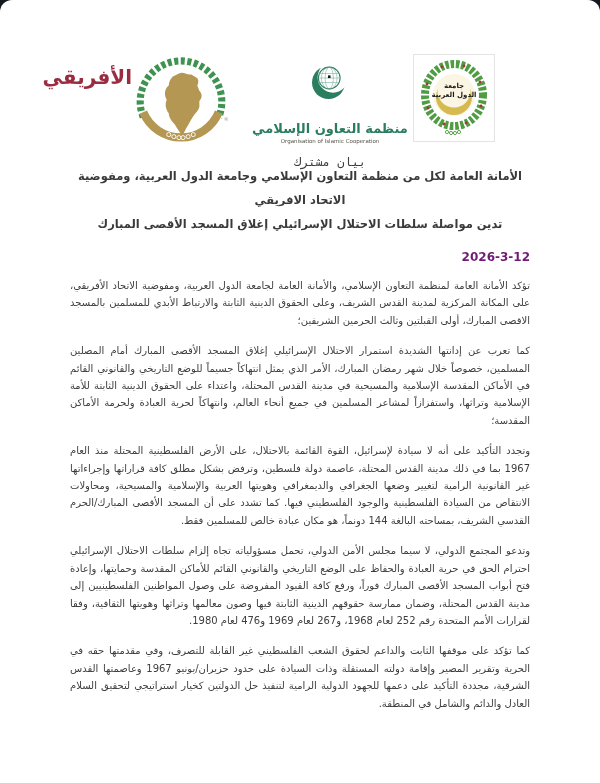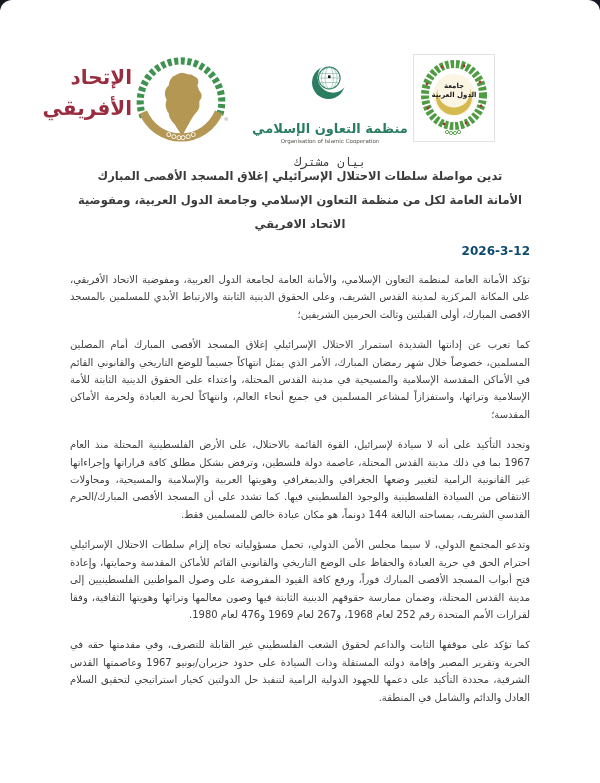--- a/index.html
+++ b/index.html
@@ -44,38 +44,37 @@
     border:1px solid #e3e3e3;background:#fff;
   }
   
   .doc{padding:0 70px;direction:rtl;color:#3d3d3d;}
   .doc-title{
     text-align:center;font-weight:bold;
     font-size:11.5px;line-height:24px;color:#3a3a3a;
   }
   .doc-date{
     text-align:right;font-weight:bold;font-size:12px;
-    margin-top:8px;color:#0c4a6e;
+    margin-top:14px;color:#701a75;
   }
   .ltr{direction:ltr;unicode-bidi:embed;}
   .doc p{
     margin:13px 0 0 0;
     font-size:10px;line-height:17.4px;
     text-align:justify;text-justify:inter-word;
   }
 </style>
 </head>
 <body>
 
 <div class="page">
 
   <div class="header">
 
     <div class="au-wordmark">
-      <div>الإتحاد</div>
       <div>الأفريقي</div>
     </div>
 
     <svg class="au-emblem" viewBox="0 0 100 96" aria-hidden="true">
       <path d="M13,60 A40,40 0 1 1 87,60" fill="none" stroke="#3f9350" stroke-width="7" stroke-dasharray="4 2.5"></path>
       <path d="M13,55 A40,40 0 0 0 87,55" fill="none" stroke="#b59754" stroke-width="8"></path>
       <path d="M42,20 L48,17 C53,15 56,19 60,18 L65,21 C68,23 67,27 66,29 L68,34 C71,37 71,41 68,44 L68,50 C67,54 64,56 62,59 L59,64 C57,68 55,71 53,75 L51,79 C49,74 46,71 44,67 C41,64 38,60 38,56 C35,52 34,47 36,43 C33,38 34,32 38,29 C38,25 40,22 42,20 Z" fill="#b59754"></path>
       <g fill="none" stroke="#ffffff" stroke-width="0.9">
         <circle cx="38" cy="77" r="2"></circle>
           <circle cx="43" cy="79" r="2"></circle>
@@ -126,22 +125,22 @@
       <g fill="none" stroke="#4f9c42" stroke-width="0.9">
         <circle cx="33" cy="77" r="1.6"></circle>
           <circle cx="37" cy="78" r="1.6"></circle>
           <circle cx="41" cy="78" r="1.6"></circle>
           <circle cx="45" cy="77" r="1.6"></circle>
       </g>
     </svg>
   </div>
 
   <div class="doc">
+    <div class="doc-title">الأمانة العامة لكل من منظمة التعاون الإسلامي وجامعة الدول العربية، ومفوضية الاتحاد الافريقي</div>
     <div class="doc-title">تدين مواصلة سلطات الاحتلال الإسرائيلي إغلاق المسجد الأقصى المبارك</div>
-    <div class="doc-title">الأمانة العامة لكل من منظمة التعاون الإسلامي وجامعة الدول العربية، ومفوضية الاتحاد الافريقي</div>
     <div class="doc-date">
       <span class="ltr">2026-3-12</span>
     </div>
     <p>تؤكد الأمانة العامة لمنظمة التعاون الإسلامي، والأمانة العامة لجامعة الدول العربية، ومفوضية الاتحاد الأفريقي، على المكانة المركزية لمدينة القدس الشريف، وعلى الحقوق الدينية الثابتة والارتباط الأبدي للمسلمين بالمسجد الاقصى المبارك، أولى القبلتين وثالث الحرمين الشريفين؛</p>
     <p>كما تعرب عن إدانتها الشديدة استمرار الاحتلال الإسرائيلي إغلاق المسجد الأقصى المبارك أمام المصلين المسلمين، خصوصاً خلال شهر رمضان المبارك، الأمر الذي يمثل انتهاكاً جسيماً للوضع التاريخي والقانوني القائم في الأماكن المقدسة الإسلامية والمسيحية في مدينة القدس المحتلة، واعتداء على الحقوق الدينية الثابتة للأمة الإسلامية وتراثها، واستفزازاً لمشاعر المسلمين في جميع أنحاء العالم، وانتهاكاً لحرية العبادة ولحرمة الأماكن المقدسة؛</p>
     <p>وتجدد التأكيد على أنه لا سيادة لإسرائيل، القوة القائمة بالاحتلال، على الأرض الفلسطينية المحتلة منذ العام 1967 بما في ذلك مدينة القدس المحتلة، عاصمة دولة فلسطين، وترفض بشكل مطلق كافة قراراتها وإجراءاتها غير القانونية الرامية لتغيير وضعها الجغرافي والديمغرافي وهويتها العربية والإسلامية والمسيحية، ومحاولات الانتقاص من السيادة الفلسطينية والوجود الفلسطيني فيها. كما تشدد على أن المسجد الأقصى المبارك/الحرم القدسي الشريف، بمساحته البالغة 144 دونماً، هو مكان عبادة خالص للمسلمين فقط.</p>
     <p>وتدعو المجتمع الدولي، لا سيما مجلس الأمن الدولي، تحمل مسؤولياته تجاه إلزام سلطات الاحتلال الإسرائيلي احترام الحق في حرية العبادة والحفاظ على الوضع التاريخي والقانوني القائم للأماكن المقدسة وحمايتها، وإعادة فتح أبواب المسجد الأقصى المبارك فوراً، ورفع كافة القيود المفروضة على وصول المواطنين الفلسطينيين إلى مدينة القدس المحتلة، وضمان ممارسة حقوقهم الدينية الثابتة فيها وصون معالمها وتراثها وهويتها الثقافية، وفقا لقرارات الأمم المتحدة رقم 252 لعام 1968، و267 لعام 1969 و476 لعام 1980.</p>
     <p>كما تؤكد على موقفها الثابت والداعم لحقوق الشعب الفلسطيني غير القابلة للتصرف، وفي مقدمتها حقه في الحرية وتقرير المصير وإقامة دولته المستقلة وذات السيادة على حدود حزيران/يونيو 1967 وعاصمتها القدس الشرقية، مجددة التأكيد على دعمها للجهود الدولية الرامية لتنفيذ حل الدولتين كخيار استراتيجي لتحقيق السلام العادل والدائم والشامل في المنطقة.</p>
   </div>
 

